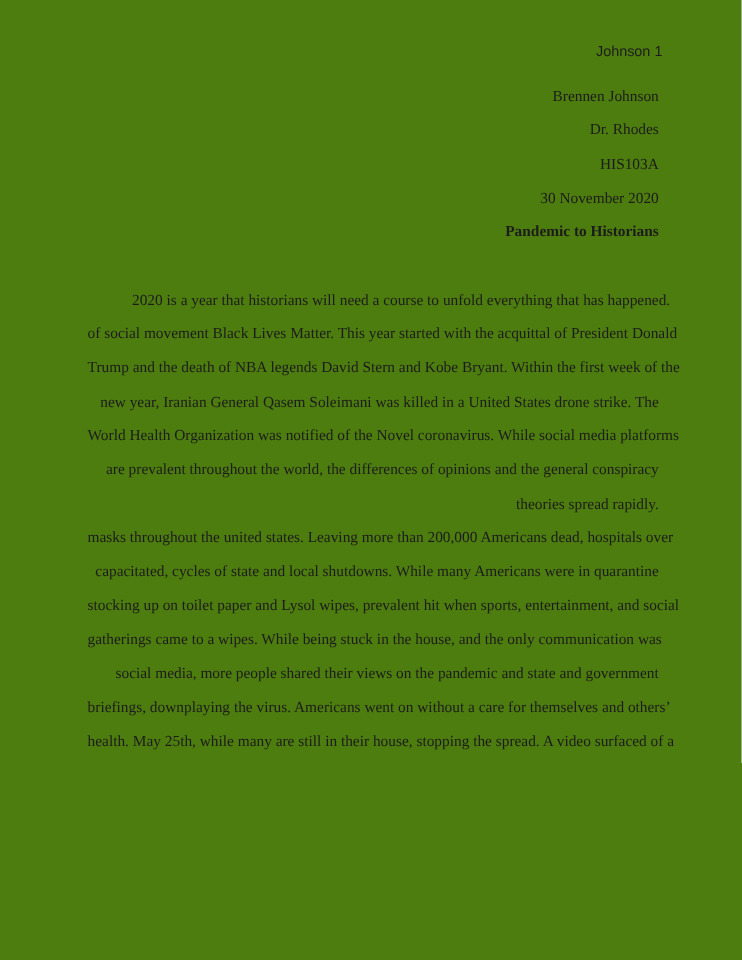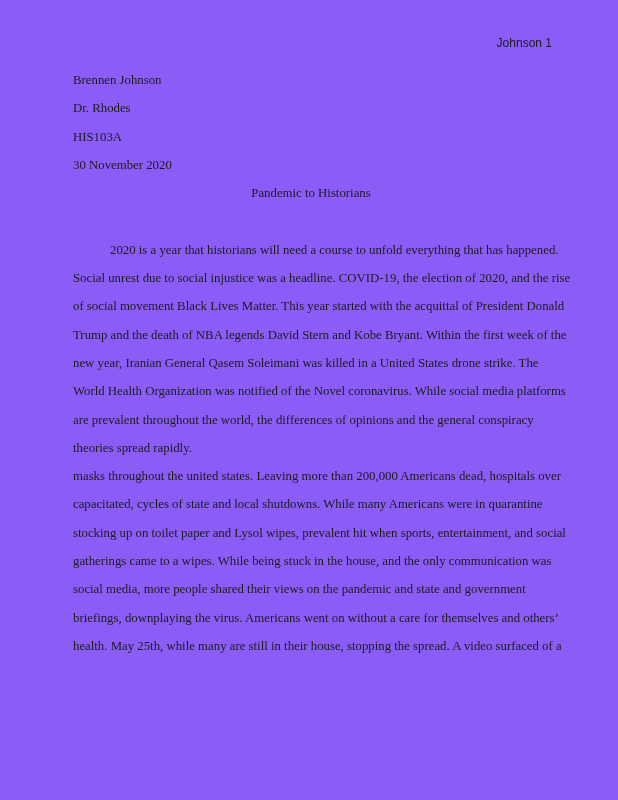--- a/index.html
+++ b/index.html
@@ -1,21 +1,21 @@
 <!DOCTYPE html>
 <html><head>
 <meta charset="utf-8">
 <style>
   * { margin: 0; padding: 0; box-sizing: border-box; }
   html, body { background: #e8e8e8; }
   .page {
     position: relative;
     width: 618px;
     height: 800px;
-    background: #8b5cf6;
+    background: #4d7c0f;
     margin: 0 auto;
     overflow: hidden;
     color: #1c1c1c;
     font-family: "Liberation Serif", "DejaVu Serif", serif;
   }
   .running-header {
     position: absolute;
     top: 36px;
     right: 66px;
     font-family: "Liberation Sans", "DejaVu Sans", sans-serif;
@@ -27,24 +27,24 @@
     position: absolute;
     top: 66px;
     left: 73px;
     width: 476px;
     font-size: 12.8px;
   }
   .line {
     height: 28.3px;
     line-height: 28.3px;
     white-space: nowrap;
-    text-align: left;
+    text-align: right;
   }
   .line.indent { padding-left: 37px; }
-  .line.title  { text-align: center; padding-left: 0; }
+  .line.title  { padding-left: 0; font-weight: bold; }
   .line.spacer { height: 28.3px; }
 </style>
 </head>
 <body>
 
 <div class="page">
 
   <div class="running-header">
     <span>Johnson 1</span>
   </div>
@@ -54,21 +54,20 @@
     <div class="line">Brennen Johnson</div>
     <div class="line">Dr. Rhodes</div>
     <div class="line">HIS103A</div>
     <div class="line">30 November 2020</div>
 
     <div class="line title">Pandemic to Historians</div>
 
     <div class="line spacer"></div>
 
     <div class="line indent">2020 is a year that historians will need a course to unfold everything that has happened.</div>
-    <div class="line">Social unrest due to social injustice was a headline. COVID-19, the election of 2020, and the rise</div>
     <div class="line">of social movement Black Lives Matter. This year started with the acquittal of President Donald</div>
     <div class="line">Trump and the death of NBA legends David Stern and Kobe Bryant. Within the first week of the</div>
     <div class="line">new year, Iranian General Qasem Soleimani was killed in a United States drone strike. The</div>
     <div class="line">World Health Organization was notified of the Novel coronavirus. While social media platforms</div>
     <div class="line">are prevalent throughout the world, the differences of opinions and the general conspiracy</div>
     <div class="line">theories spread rapidly.</div>
 
     <div class="line">masks throughout the united states. Leaving more than 200,000 Americans dead, hospitals over</div>
     <div class="line">capacitated, cycles of state and local shutdowns. While many Americans were in quarantine</div>
     <div class="line">stocking up on toilet paper and Lysol wipes, prevalent hit when sports, entertainment, and social</div>

